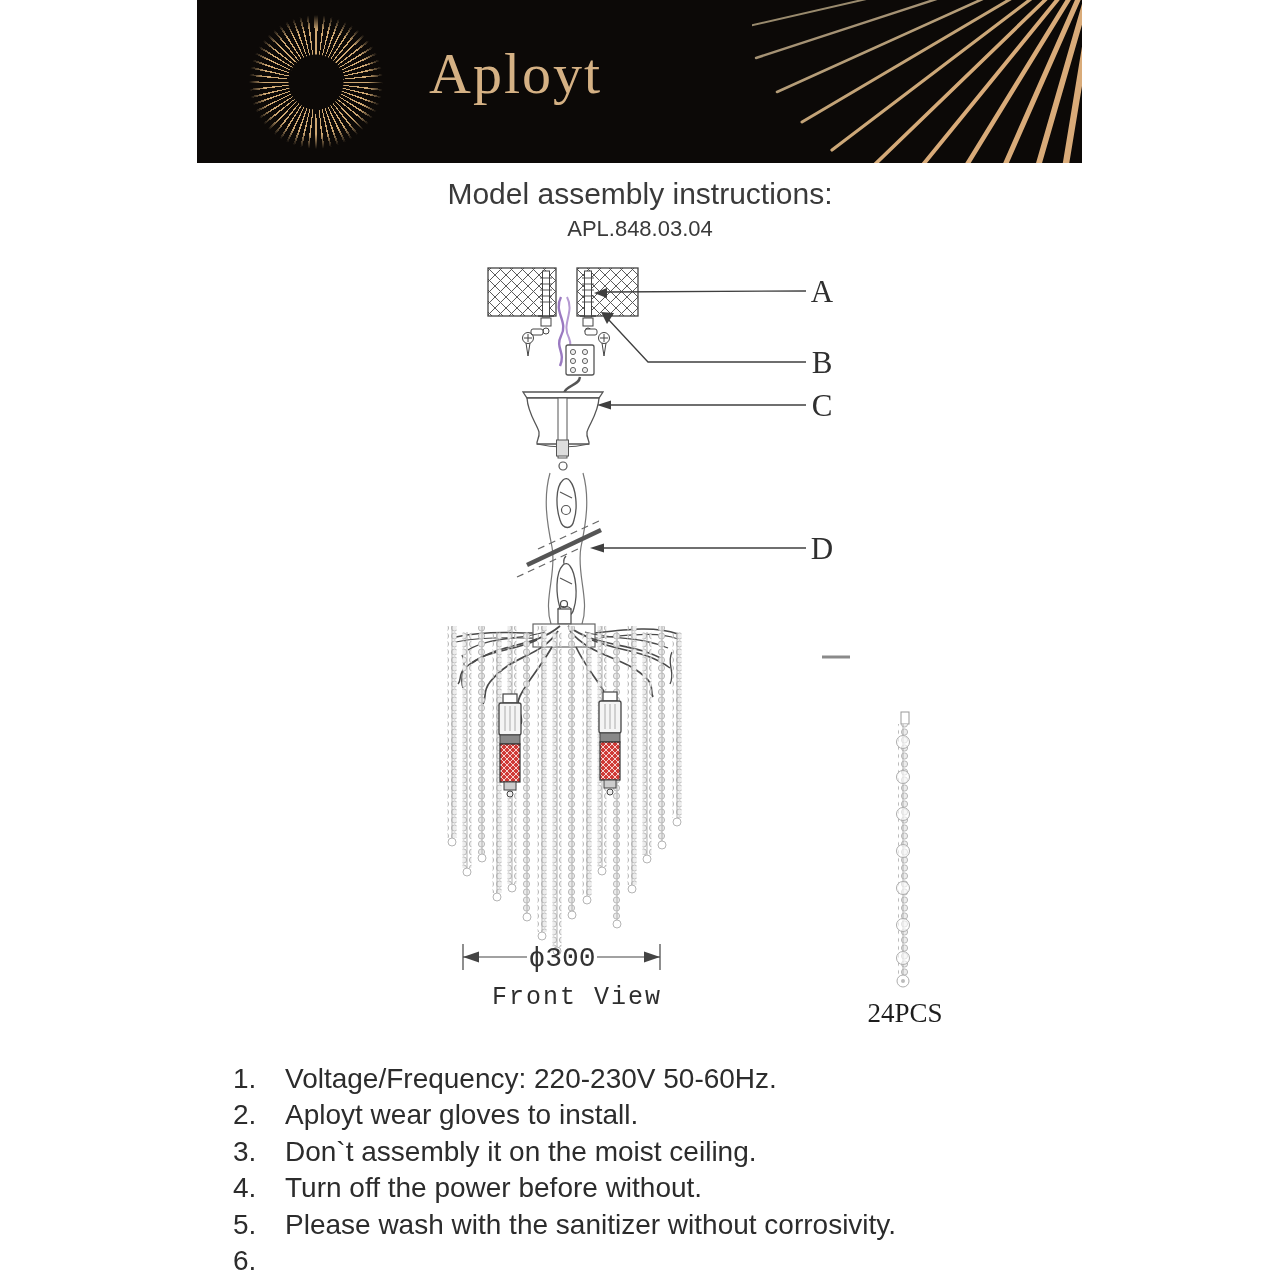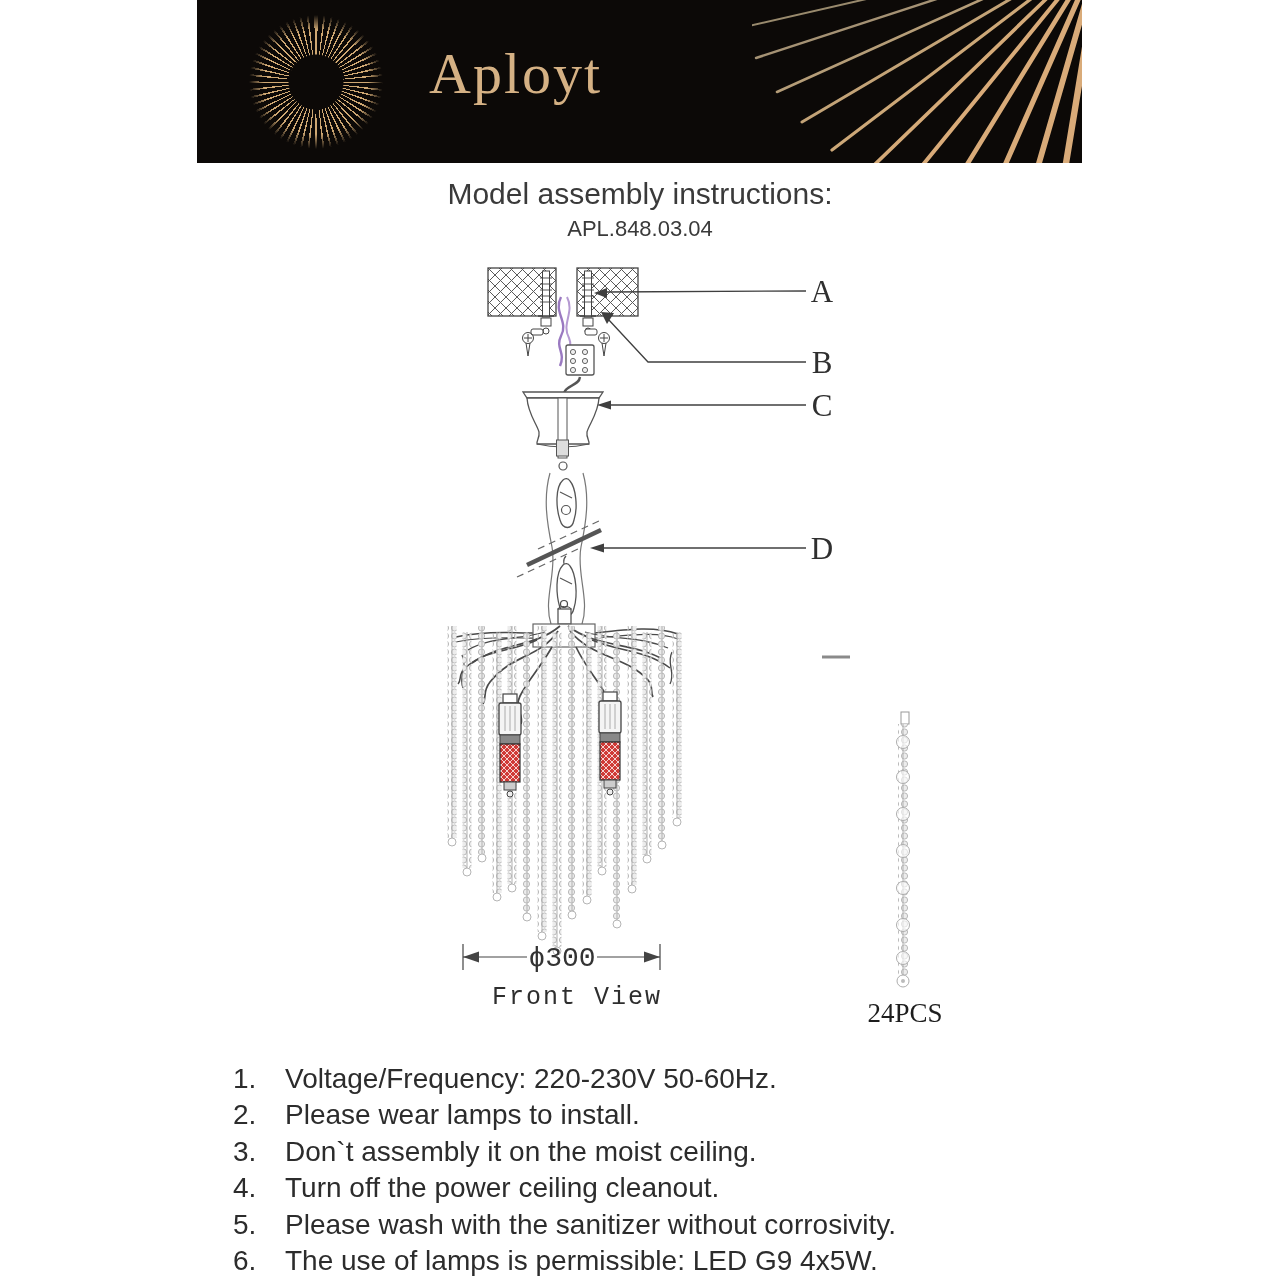--- a/index.html
+++ b/index.html
@@ -298,31 +298,30 @@
   </g>
 </svg>
 
 <div class="instructions">
   <div class="instr-row">
     <span class="instr-num">1.</span>
     <span class="instr-text">Voltage/Frequency: 220-230V 50-60Hz.</span>
   </div>
   <div class="instr-row">
     <span class="instr-num">2.</span>
-    <span class="instr-text">Please wear lamps to install.</span>
+    <span class="instr-text">Aployt wear gloves to install.</span>
   </div>
   <div class="instr-row">
     <span class="instr-num">3.</span>
     <span class="instr-text">Don`t assembly it on the moist ceiling.</span>
   </div>
   <div class="instr-row">
     <span class="instr-num">4.</span>
-    <span class="instr-text">Turn off the power ceiling cleanout.</span>
+    <span class="instr-text">Turn off the power before without.</span>
   </div>
   <div class="instr-row">
     <span class="instr-num">5.</span>
     <span class="instr-text">Please wash with the sanitizer without corrosivity.</span>
   </div>
   <div class="instr-row">
     <span class="instr-num">6.</span>
-    <span class="instr-text">The use of lamps is permissible: LED G9 4x5W.</span>
   </div>
 </div>
 
 </body></html>

